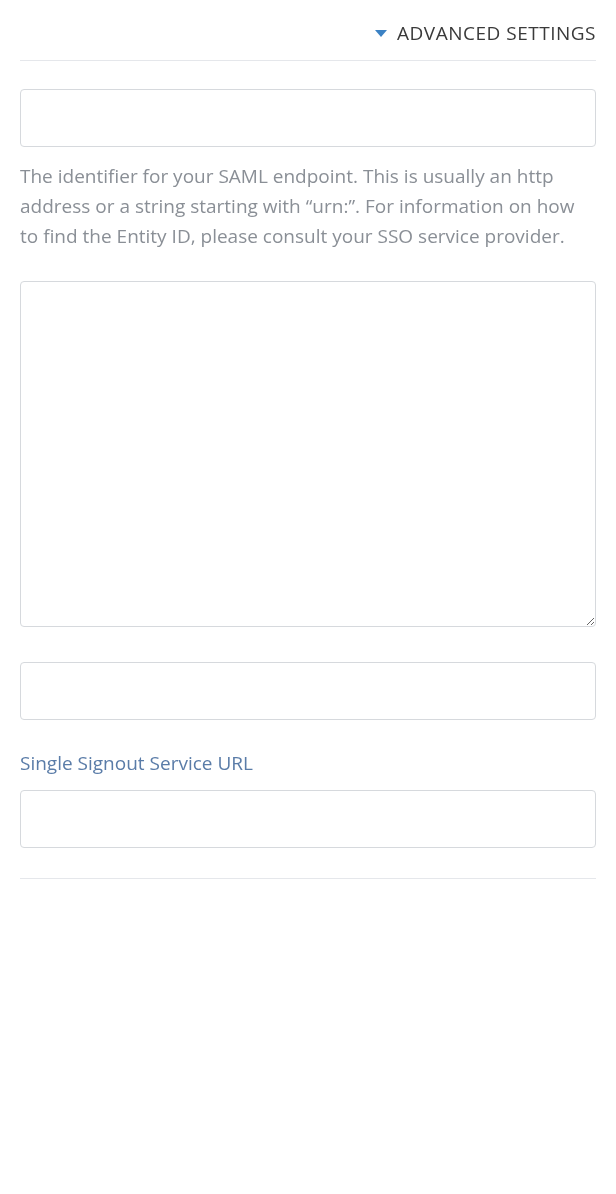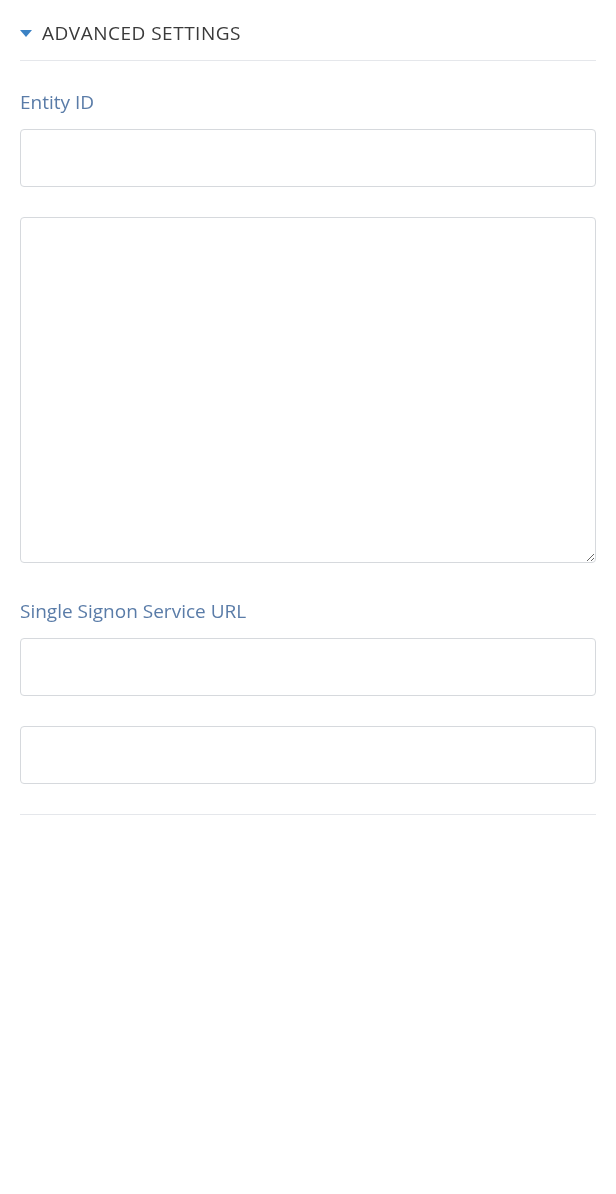--- a/index.html
+++ b/index.html
@@ -1,18 +1,19 @@
 <!DOCTYPE html>
 <html><head>
   <meta charset="utf-8">
   <style>
     * {
       box-sizing: border-box;
       margin: 0;
       padding: 0;
+      justify-content: flex-end;
     }
     body {
       font-family: -apple-system, BlinkMacSystemFont, "Segoe UI", "Open Sans", "Helvetica Neue", Arial, sans-serif;
       background: #ffffff;
       width: 616px;
       padding: 20px;
       color: #333;
     }
     .section-header {
       display: flex;
@@ -81,30 +82,30 @@
   </style>
 </head>
 <body>
 
 <div class="section-header">
   <span class="caret-down"></span>
   <span class="section-title">ADVANCED SETTINGS</span>
 </div>
 
 <div class="field-group">
-  <label class="field-label">Entity ID</label>
   <input type="text" class="text-input" value="" style="">
+  <p class="help-text">The identifier for your SAML endpoint. This is usually an http address or a string starting with “urn:”. For information on how to find the Entity ID, please consult your SSO service provider.</p>
 </div>
 
 <div class="field-group">
   <textarea class="textarea-input" style=""></textarea>
 </div>
 
 <div class="field-group">
-  <label class="field-label">Single Signon Service URL</label>
   <input type="text" class="text-input" value="" style="">
 </div>
 
 <div class="field-group">
+  <label class="field-label">Single Signout Service URL</label>
   <input type="text" class="text-input" value="" style="">
 </div>
 
 <hr class="bottom-divider">
 
 </body></html>

